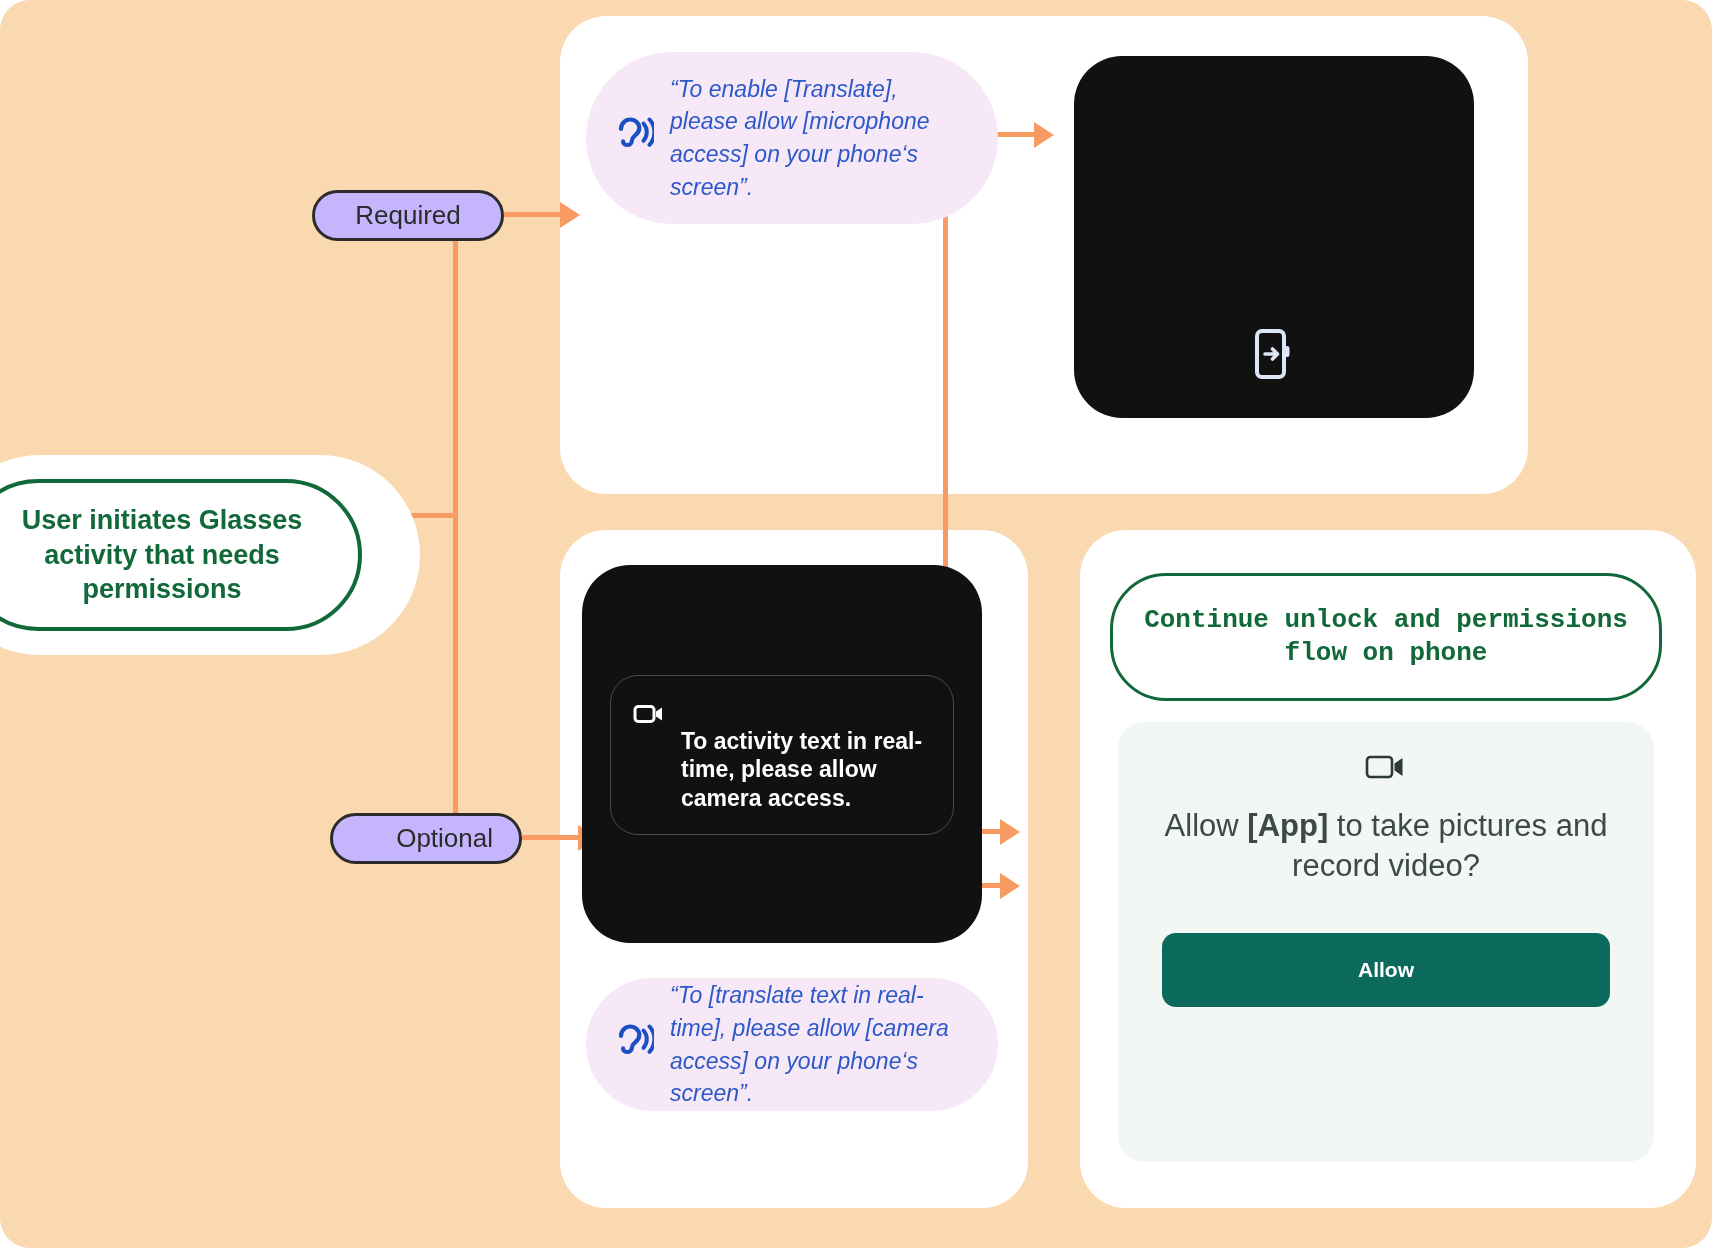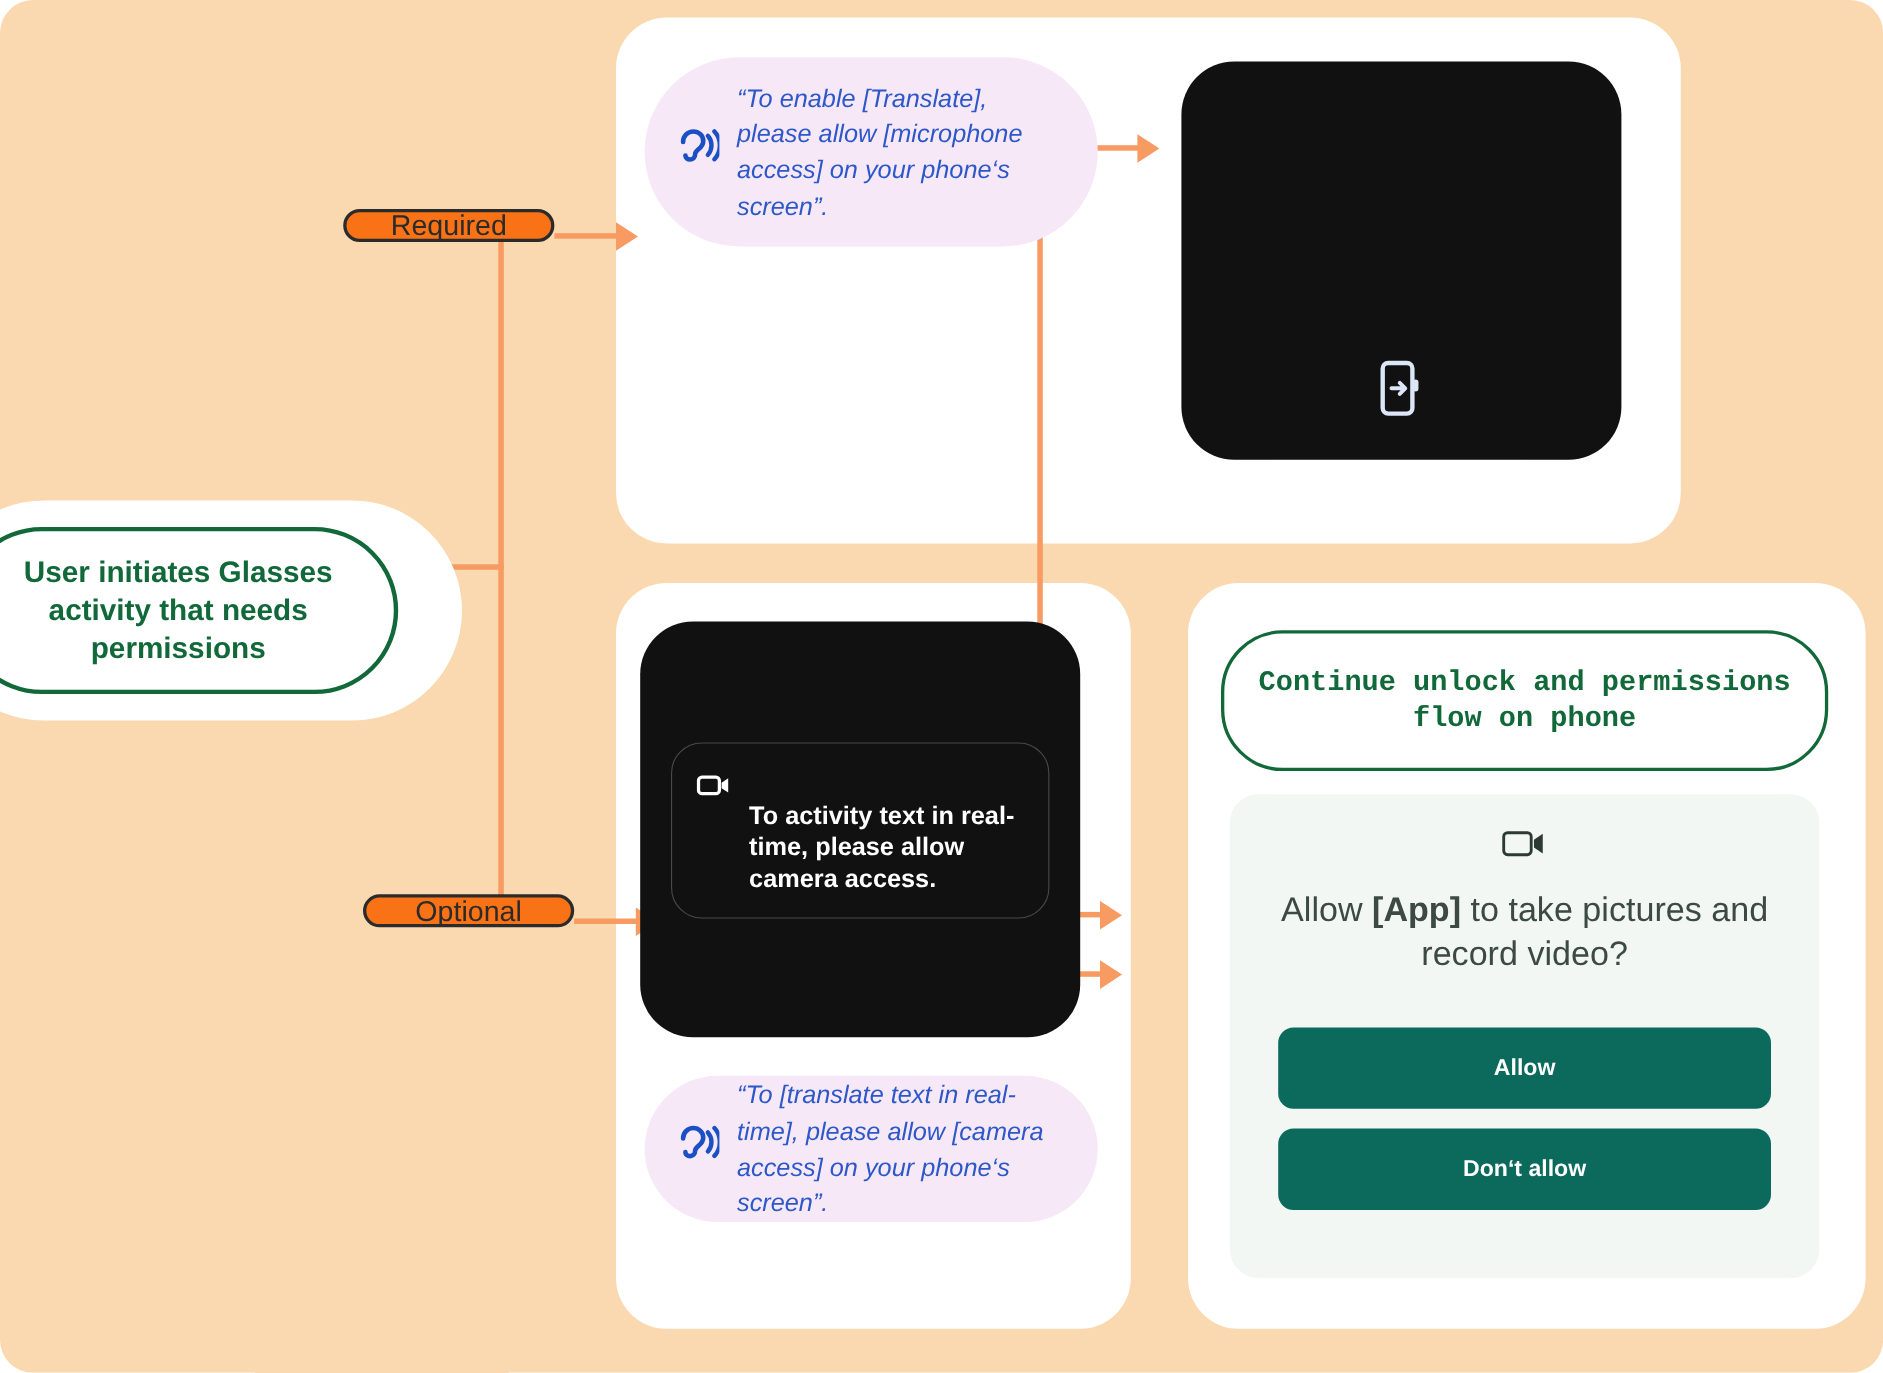--- a/index.html
+++ b/index.html
@@ -54,33 +54,33 @@
     color: #11693A;
     font-weight: bold;
     font-size: 27px;
     line-height: 1.28;
   }
 
   
   .branch-pill {
     position: absolute;
     box-sizing: border-box;
-    background: #f97316;
+    background: #c4b5fd;
     border: 3px solid #2B2B2B;
     border-radius: 50px;
     display: flex;
     align-items: center;
     justify-content: center;
     color: #2B2B2B;
     font-size: 26px;
     padding: 0 26px;
-    height: 30px;
+    height: 51px;
   }
   #pill-required { left: 312px; top: 190px; width: 192px; }
-  #pill-optional { left: 330px; top: 813px; width: 192px; }
+  #pill-optional { left: 330px; top: 813px; width: 192px; justify-content: flex-end; }
 
   
   .conn { position: absolute; background: #F89B63; }
   .conn-h { height: 5px; }
   .conn-v { width: 5px; }
   .arrow-right {
     position: absolute;
     width: 0; height: 0;
     border-top: 13px solid transparent;
     border-bottom: 13px solid transparent;
@@ -304,16 +304,15 @@
     <span class="dialog-icon">
       <svg width="42" height="30" viewBox="0 0 42 30" fill="none">
         <rect x="2" y="5" width="25" height="20" rx="3.5" stroke="#2C3A33" stroke-width="2.6"></rect>
         <path d="M29.5 11.5l8-5.5v18l-8-5.5z" fill="#2C3A33"></path>
       </svg>
     </span>
     <div class="dialog-title">
       <span>Allow </span><b>[App]</b><span> to take pictures and record video?</span>
     </div>
     <button class="perm-btn" id="btn-allow">Allow</button>
-    <button class="perm-btn" id="btn-deny">Don‘t allow</button>
   </div>
 
 </div>
 
 </body></html>

